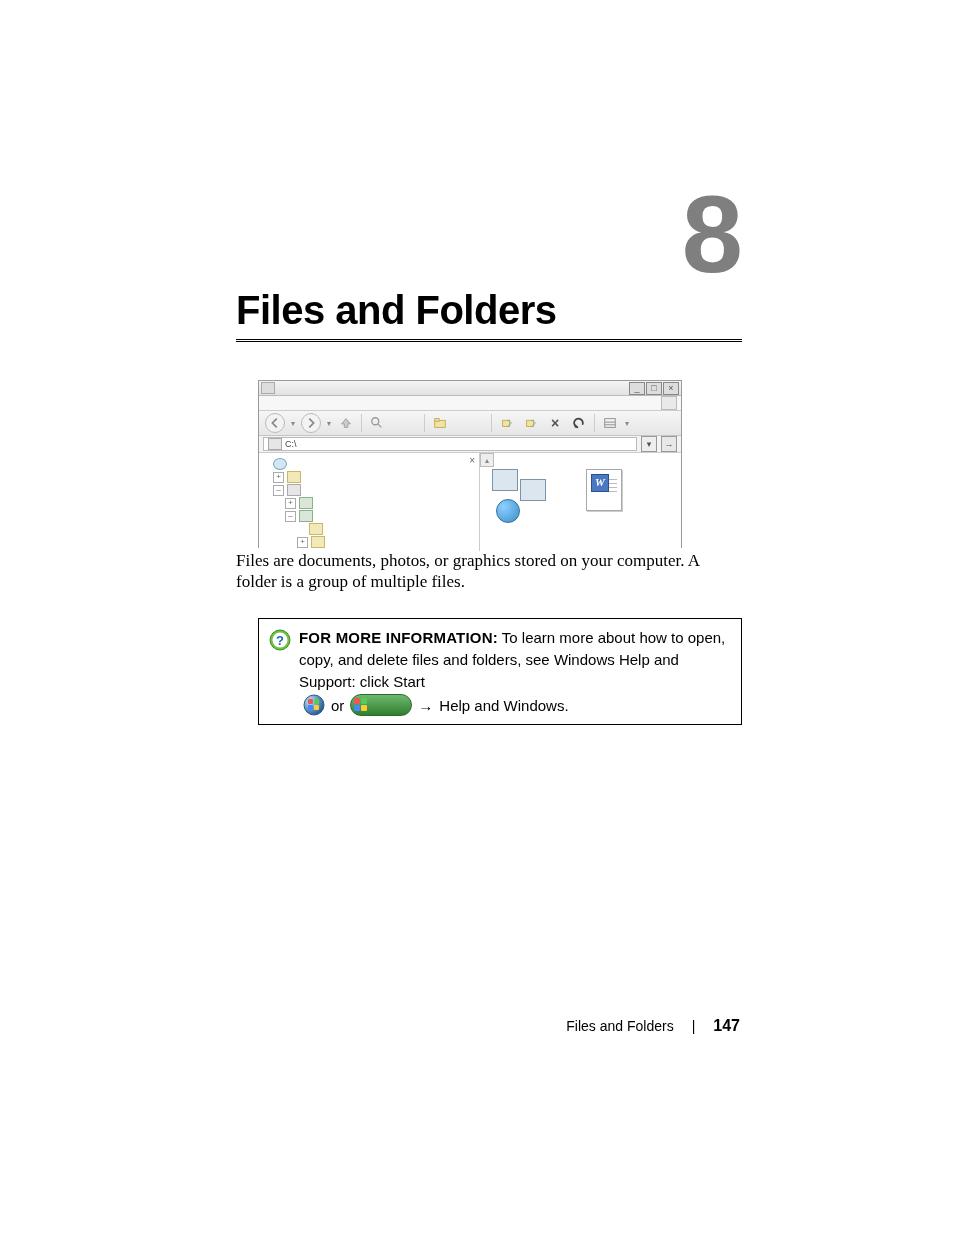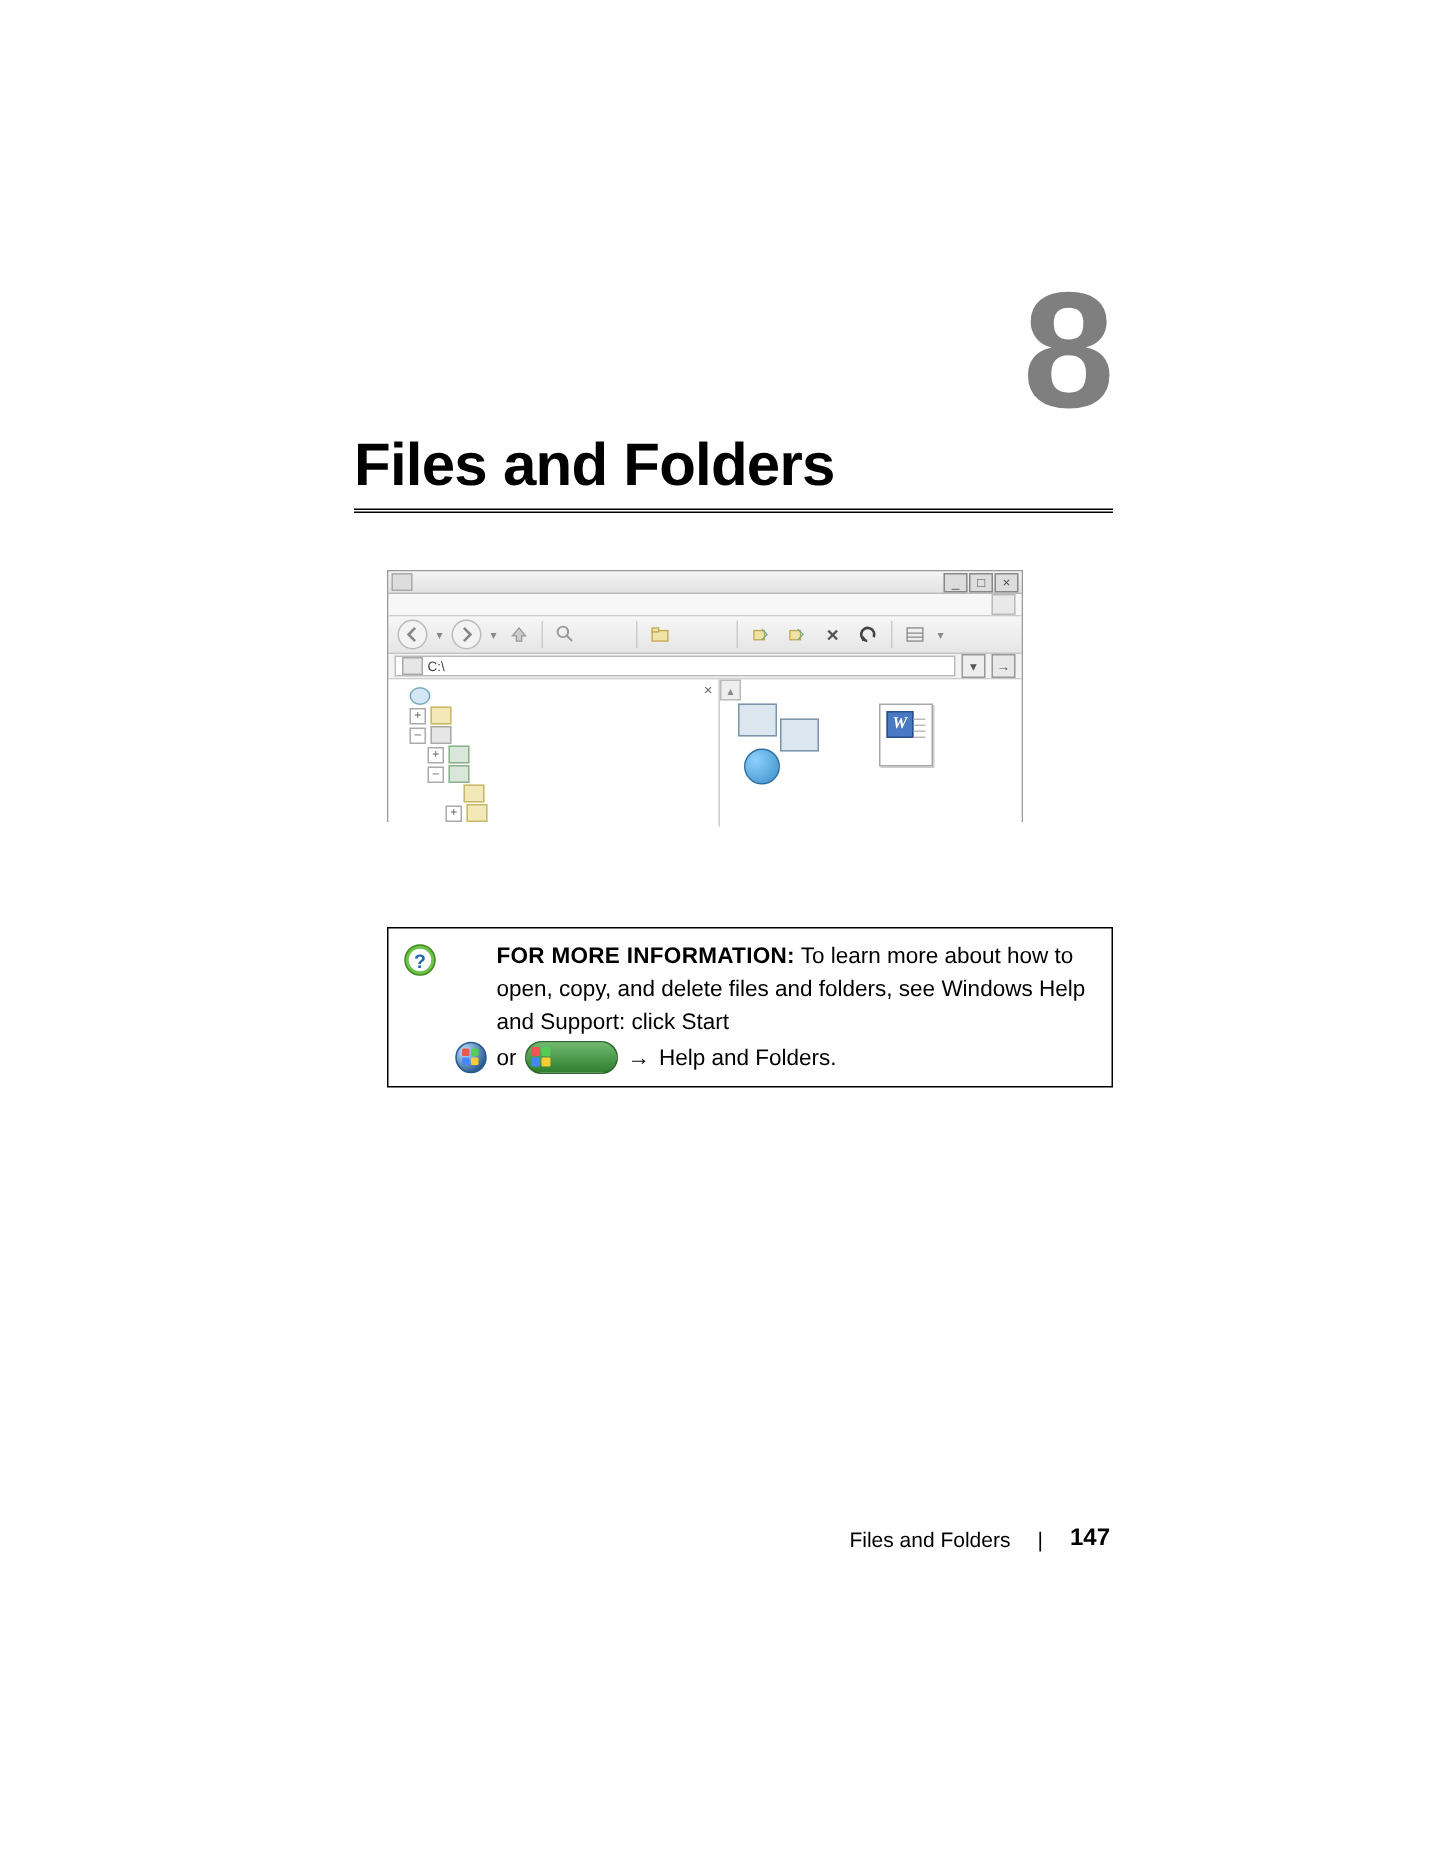--- a/index.html
+++ b/index.html
@@ -203,21 +203,20 @@
     gap: 8px;
   }
   .info-icon {
     flex: 0 0 auto;
     margin-top: 2px;
   }
   .info-text {
     font-family: Arial, Helvetica, sans-serif;
     font-size: 15px;
     line-height: 1.45;
-    margin-left: 32px;
   }
   .info-text .lead {
     font-weight: 700;
     font-family: "Arial Narrow", Arial, sans-serif;
     font-stretch: condensed;
     letter-spacing: 0.2px;
   }
   .info-second-line {
     display: flex;
     align-items: center;
@@ -402,20 +401,21 @@
                 <span></span>
                 <span></span>
                 <span></span>
               </div>
           </div>
         </div>
       </div>
     </div>
   </div>
 
+  <div class="para">Files are documents, photos, or graphics stored on your computer. A folder is a group of multiple files.</div>
 
   <div class="info-box">
     <div class="info-content">
       <span class="info-icon">
         <svg width="22" height="22" viewBox="0 0 22 22">
           <circle cx="11" cy="11" r="10" fill="#6fc24a" stroke="#3e8a20"></circle>
           <circle cx="11" cy="11" r="7.5" fill="#fff"></circle>
           <text x="11" y="16" text-anchor="middle" font-size="13" font-weight="bold" fill="#1f66b5" font-family="Arial">?</text>
         </svg>
       </span>
@@ -442,21 +442,21 @@
       <span> or </span>
       <span class="start-btn">
         <svg class="flag" viewBox="0 0 16 16">
           <rect x="1" y="1" width="6" height="6" fill="#e55" rx="1"></rect>
           <rect x="8" y="1" width="6" height="6" fill="#5c5" rx="1"></rect>
           <rect x="1" y="8" width="6" height="6" fill="#48f" rx="1"></rect>
           <rect x="8" y="8" width="6" height="6" fill="#fc3" rx="1"></rect>
         </svg>
       </span>
       <span class="arrow">→</span>
-      <span> Help and Folders.</span>
+      <span> Help and Windows.</span>
     </div>
   </div>
 
   <div class="footer">
     <span>Files and Folders</span>
     <span class="divider">|</span>
     <span class="page-num">147</span>
   </div>
 
 </div>

